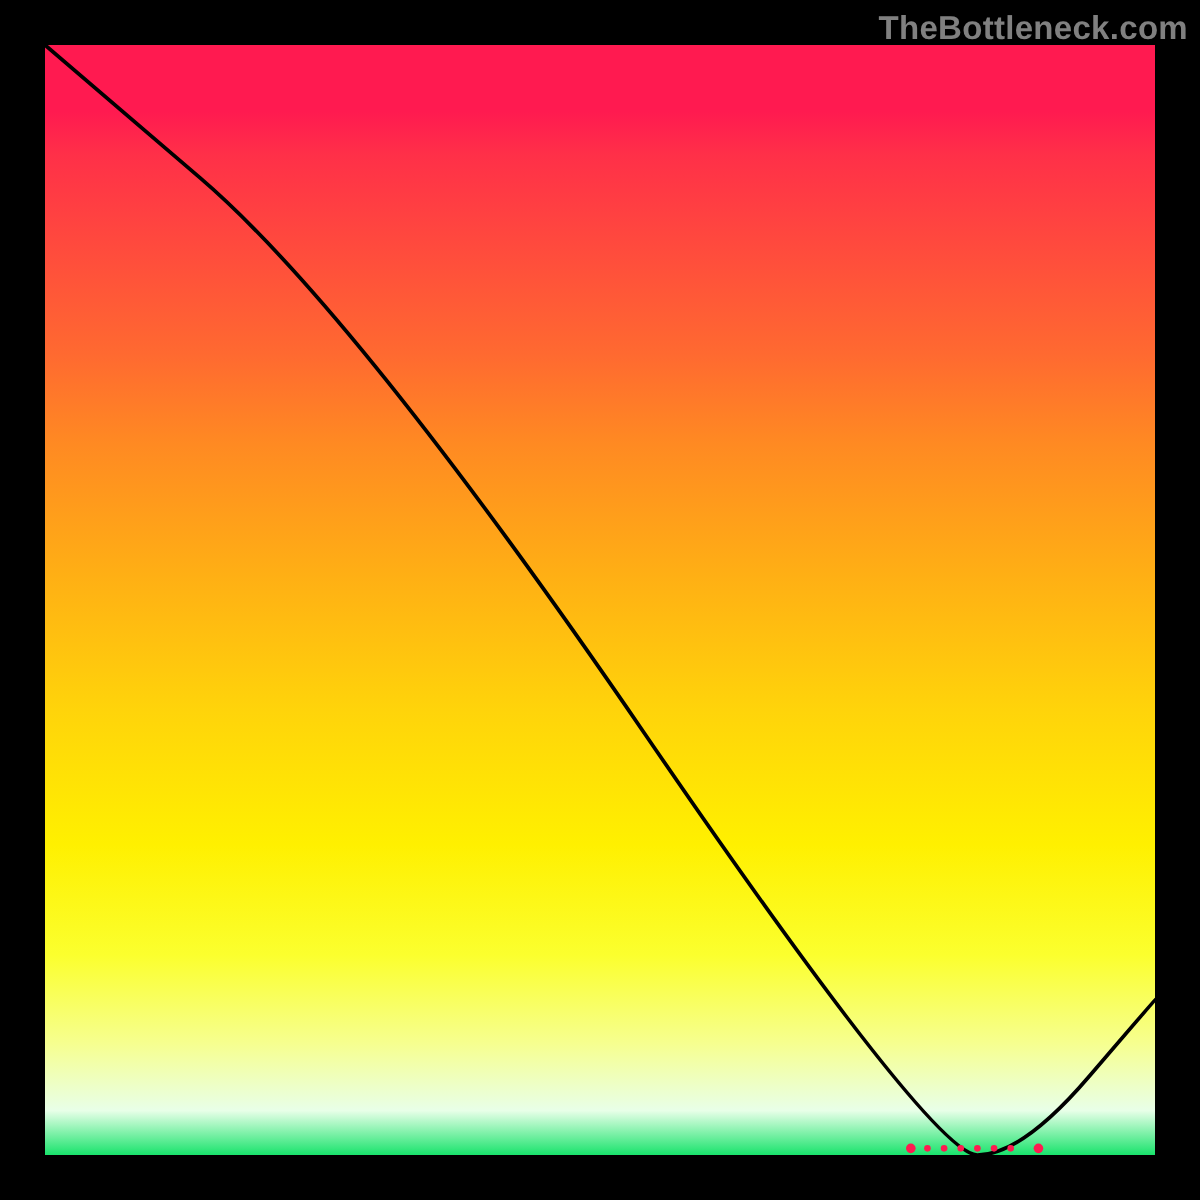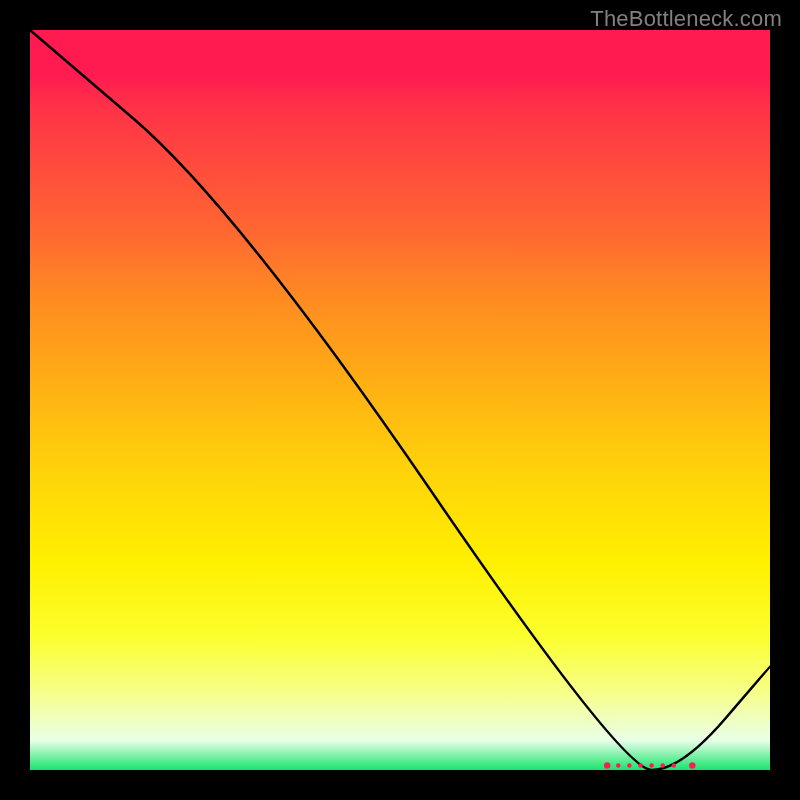--- a/index.html
+++ b/index.html
@@ -13,23 +13,23 @@
   }
   .chart-container {
     position: relative;
     width: 800px;
     height: 800px;
     background: #000000;
   }
   .watermark {
     position: absolute;
     top: 6px;
-    right: 18px;
+    right: 8px;
     font-size: 22px;
-    font-weight: 400;
+    font-weight: 700;
     color: #808080;
     letter-spacing: 0.2px;
   }
   .plot-area {
     position: absolute;
     left: 30px;
     top: 30px;
     width: 740px;
     height: 740px;
   }

